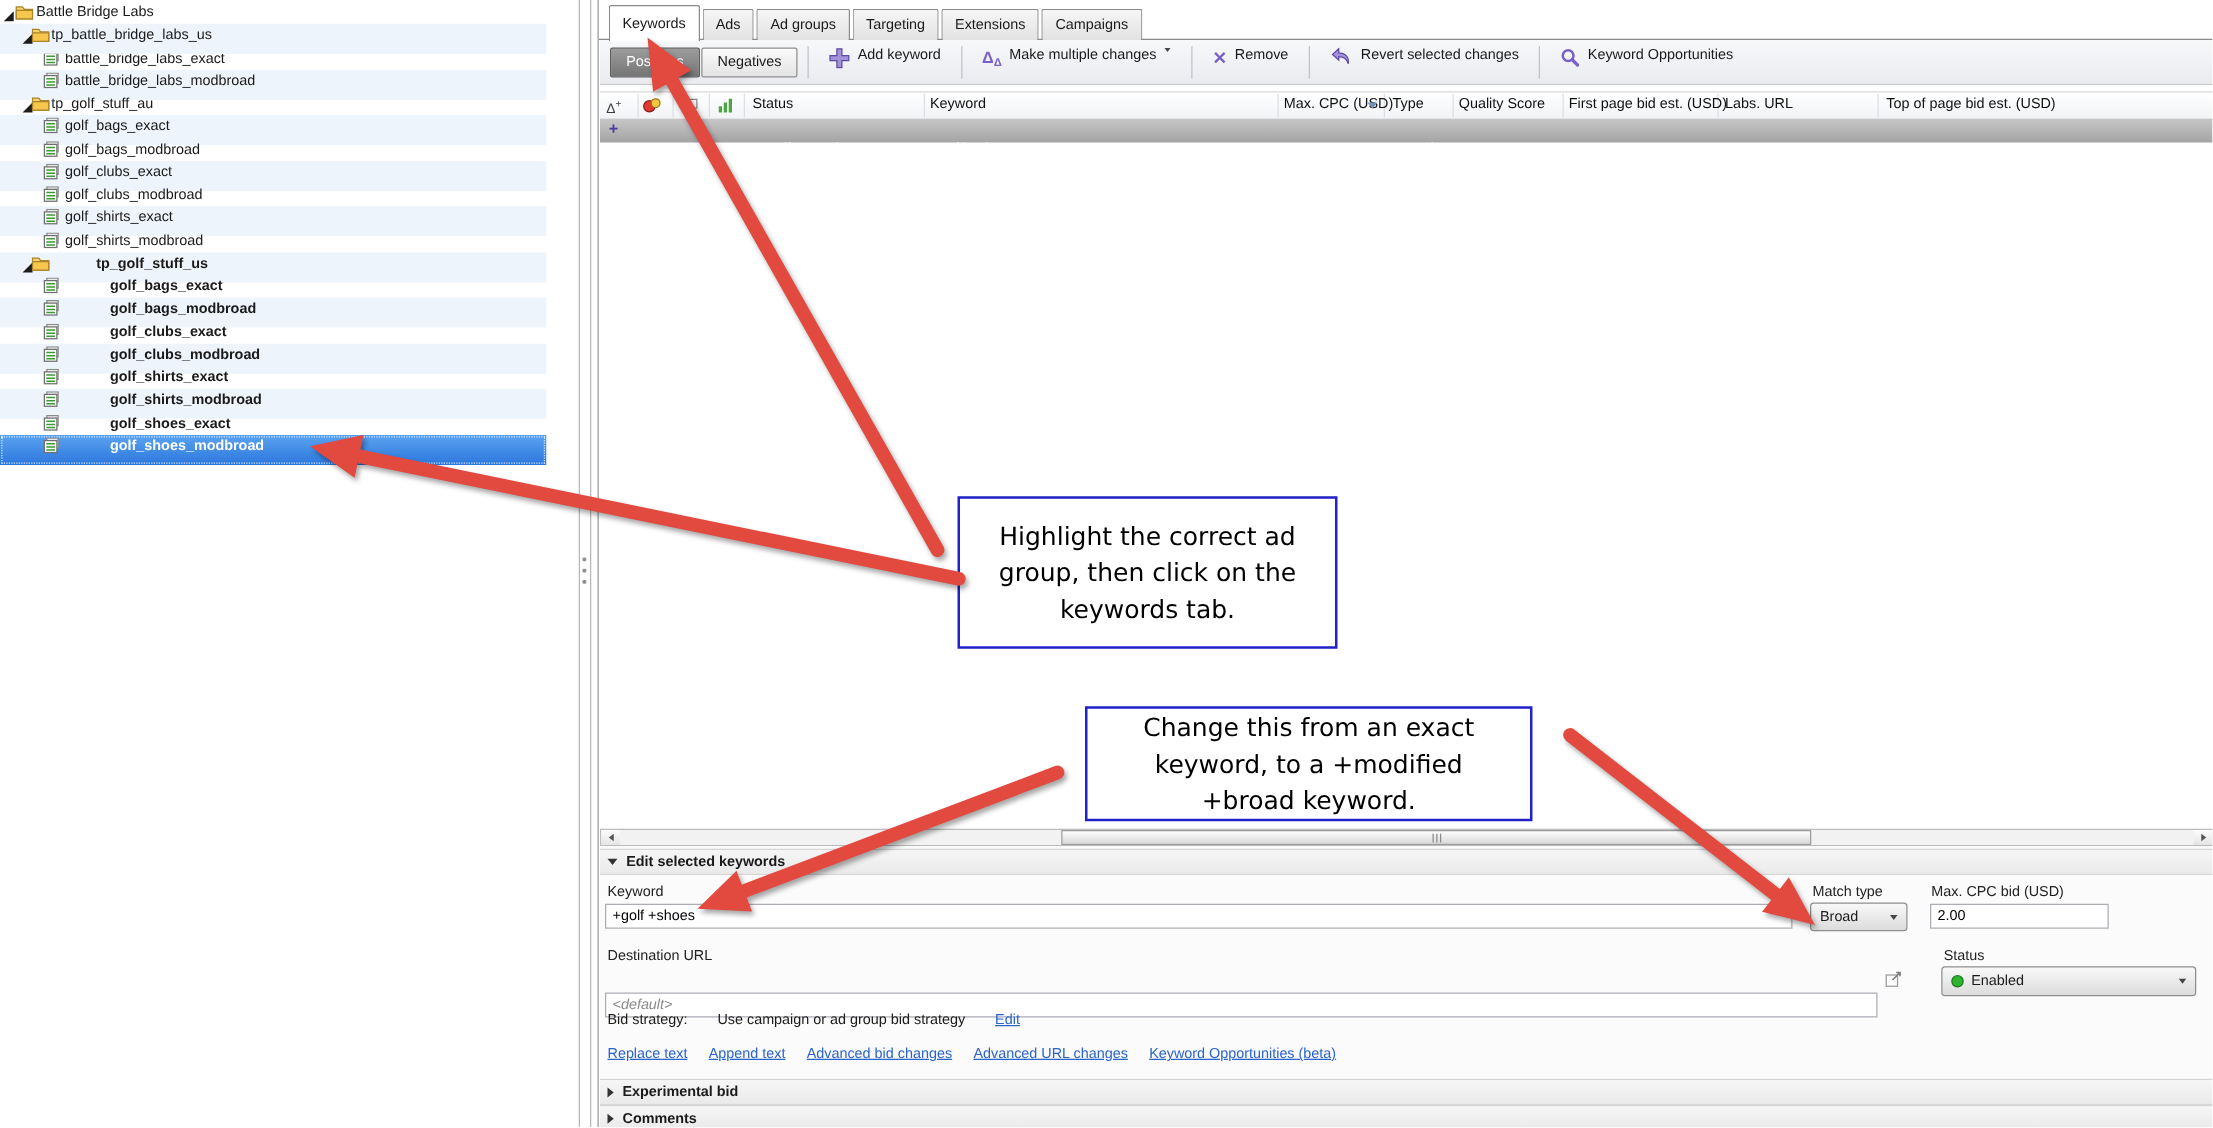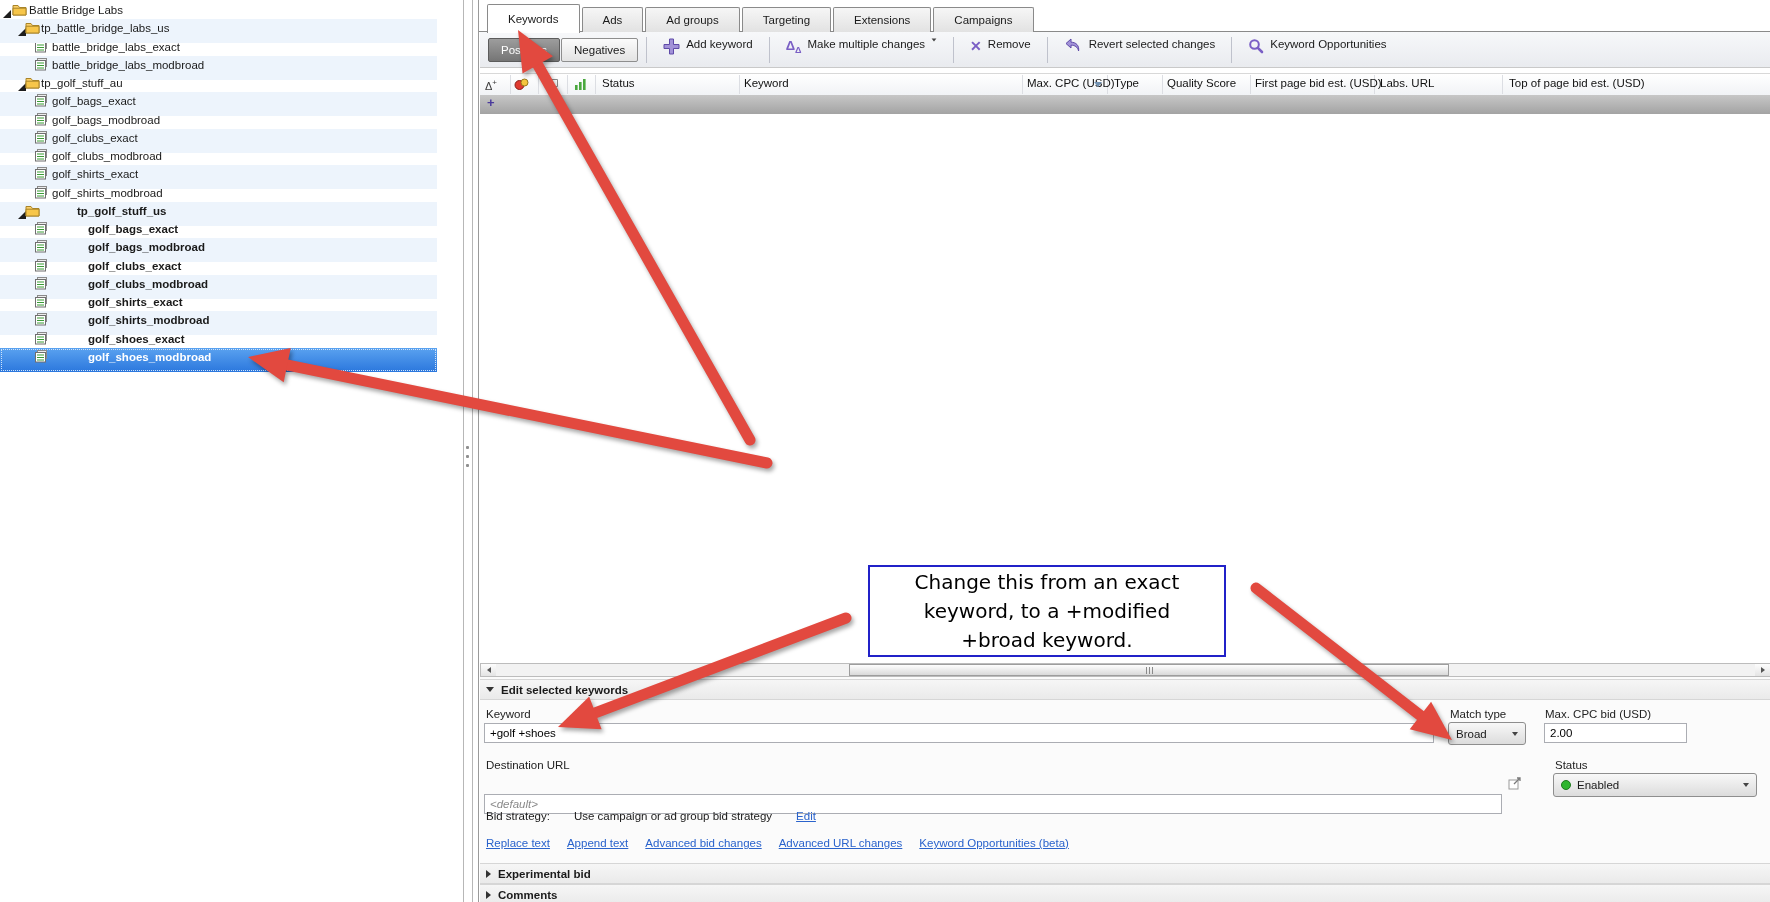--- a/index.html
+++ b/index.html
@@ -18,21 +18,21 @@
   .expander{position:absolute;top:5px;}
 
   
   .vline{position:absolute;top:0;bottom:0;width:1px;background:#b7b7b7;}
   .grip-dot{position:absolute;width:3px;height:3px;background:#8f8f8f;border-radius:1px;}
 
   
   #pane{position:absolute;left:478px;top:0;width:1292px;height:902px;background:#fff;border-left:1px solid #9a9a9a;}
   #tabline{position:absolute;left:0;right:0;top:31px;height:1px;background:#8a8a8a;}
   #tabs{position:absolute;left:8px;top:4px;display:flex;gap:2px;z-index:3;}
-  .tab{height:24px;margin-top:3px;padding:0 20px;line-height:24px;background:linear-gradient(#f6f6f6,#e2e2e2);
+  .tab{height:24px;margin-top:3px;padding:0 10px;line-height:24px;background:linear-gradient(#f6f6f6,#e2e2e2);
        border:1px solid #8a8a8a;border-bottom:none;border-radius:2px 2px 0 0;cursor:default;}
   .tab.active{height:28px;margin-top:0;line-height:28px;background:#fff;position:relative;z-index:4;}
 
   
   #toolbar{position:absolute;left:1px;right:0;top:32px;height:36px;background:linear-gradient(#f7f8fa,#e9ebef);
            border-bottom:1px solid #c9c9c9;display:flex;align-items:center;padding-left:8px;box-sizing:border-box;}
   .tb-sep{width:1px;height:26px;background:#bfc2cc;margin:0 8px;}
   .tb-btn{display:flex;gap:6px;padding:0 8px;height:24px;border-radius:2px;cursor:default;white-space:nowrap;}
   .push-btn{height:22px;line-height:22px;padding:0 12px;border:1px solid #8e8e8e;border-radius:2px;cursor:default;}
   .push-btn.pressed{background:linear-gradient(#9d9d9d,#757575);border-color:#5c5c5c;color:#fff;}
@@ -424,20 +424,25 @@
         <span class="tri-right"></span>
         <span>Experimental bid</span>
       </div>
       <div class="sec-bar" style="top:207px">
         <span class="tri-right"></span>
         <span>Comments</span>
       </div>
     </div>
   </div>
 
+  <div class="ann-box" style="left:766px;top:397px;width:300px;height:118px">
+    <span>Highlight the correct ad
+group, then click on the
+keywords tab.</span>
+  </div>
   <div class="ann-box" style="left:868px;top:565px;width:354px;height:88px">
     <span>Change this from an exact
 keyword, to a +modified
 +broad keyword.</span>
   </div>
 
   <svg id="overlay" width="1770" height="902">
       <g class="arrow">
         <line x1="750" y1="440" x2="533.8" y2="57.9" stroke="#e2493f" stroke-width="11" stroke-linecap="round"></line>
         <polygon points="518,30 552.9,56.2 522.5,73.4" fill="#e2493f"></polygon>

